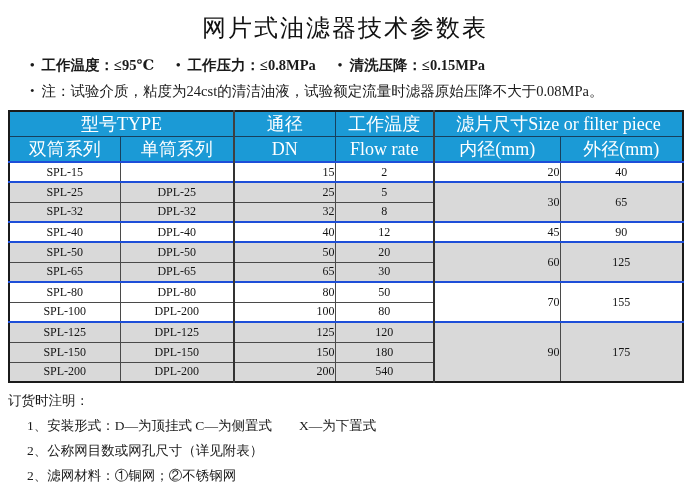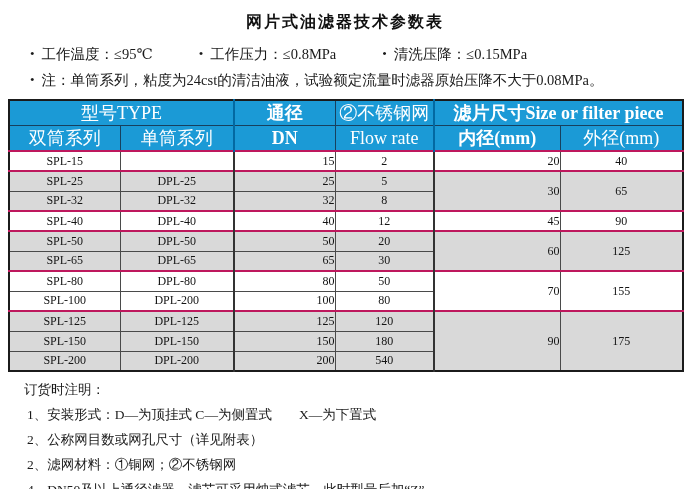--- a/index.html
+++ b/index.html
@@ -6,34 +6,35 @@
   html,body { width:690px; height:489px; background:#ffffff; overflow:hidden; }
   body {
     font-family:"Liberation Serif","DejaVu Serif",serif;
     color:#1a1a1a;
   }
   .page { width:690px; height:489px; padding:0 8px; }
 
   
   .title {
     text-align:center;
-    font-size:16px;
-    font-weight:700;
+    font-size:24px;
+    font-weight:400;
     letter-spacing:2px;
     padding-top:12px;
     color:#111;
   }
 
   
   .spec-line {
     margin:12px 0 0 22px;
     display:flex;
-    gap:46px;
+    gap:22px;
     font-size:14.5px;
     white-space:nowrap;
+    font-weight:bold;
   }
   .note-line {
     margin:7px 0 0 22px;
     font-size:14.5px;
     white-space:nowrap;
   }
   .bullet {
     display:inline-block;
     font-size:13px;
     margin-right:7px;
@@ -54,71 +55,71 @@
 
   th {
     background:var(--header_bg, #1b9ad6);
     color:#ffffff;
     font-weight:normal;
     font-size:18px;
     border:1px solid #17405e;
     height:21px;
   }
   tr.h2 th { height:23px; }
-  th.sec { border-left:2px solid #0369a1;font-weight:bold; }
+  th.sec { border-left:2px solid #404040; }
 
   td {
     text-align:center;
     vertical-align:middle;
     font-size:12px;
     height:20px;
     border:1px solid #4a4a4a;
     background:#ffffff;
     color:#141414;
   }
   tr.gray td { background:var(--row_gray, #d9d9d9); }
-  tr.gs td { border-top:2px solid #be185d; }
+  tr.gs td { border-top:2px solid #1d4ed8; }
   td.sec { border-left:2px solid #333333;text-align:right; }
 
   
   .footer { margin-top:9px; font-size:13.5px; }
-  .footer-heading { margin-left:16px; }
+  .footer-heading { margin-left:0; }
   .footer-item { margin:7px 0 0 19px; white-space:nowrap; }
 </style>
 </head>
 <body>
 
 <div class="page">
 
   <div class="title">网片式油滤器技术参数表</div>
 
   <div class="spec-line">
     <span><span class="bullet">•</span><span>工作温度：≤95℃</span></span>
     <span><span class="bullet">•</span><span>工作压力：≤0.8MPa</span></span>
     <span><span class="bullet">•</span><span>清洗压降：≤0.15MPa</span></span>
   </div>
 
   <div class="note-line">
-    <span class="bullet">•</span><span>注：单筒系列，粘度为24cst的清洁油液，试验额定流量时滤器原始压降不大于0.08MPa。</span>
+    <span class="bullet">•</span><span>注：试验介质，粘度为24cst的清洁油液，试验额定流量时滤器原始压降不大于0.08MPa。</span>
   </div>
 
   <table class="params">
     <colgroup>
       <col class="c1">
         <col class="c2">
         <col class="c3">
         <col class="c4">
         <col class="c5">
         <col class="c6">
     </colgroup>
     <tbody>
         <tr class="h1">
       <th colspan="2">型号TYPE</th>
       <th class="sec">通径</th>
-      <th>②不锈钢网</th>
+      <th>工作温度</th>
       <th class="sec" colspan="2">滤片尺寸Size or filter piece</th>
     </tr>
     <tr class="h2">
       <th>双筒系列</th>
       <th>单筒系列</th>
       <th class="sec">DN</th>
       <th>Flow rate</th>
       <th class="sec">内径(mm)</th>
       <th>外径(mm)</th>
     </tr>

